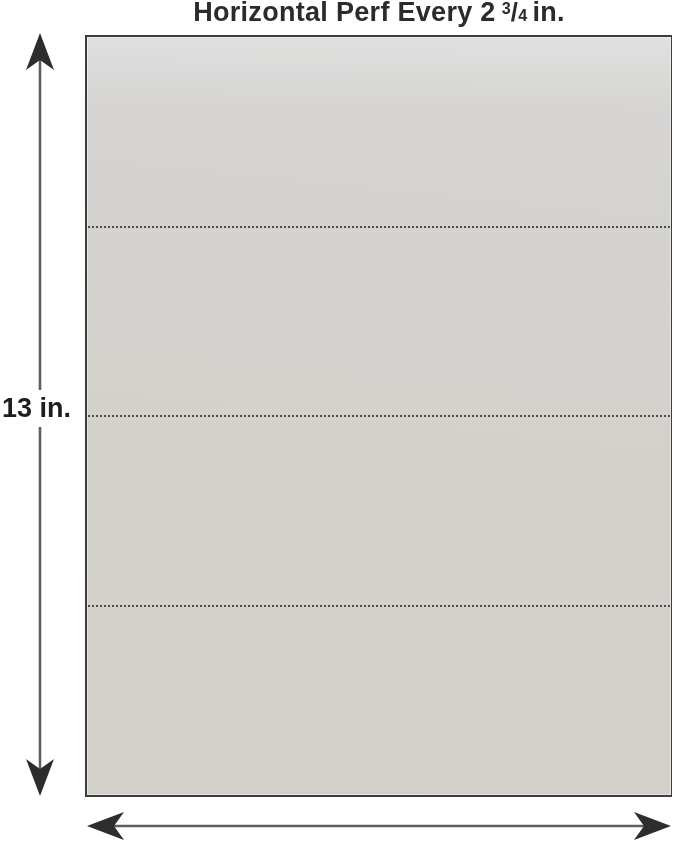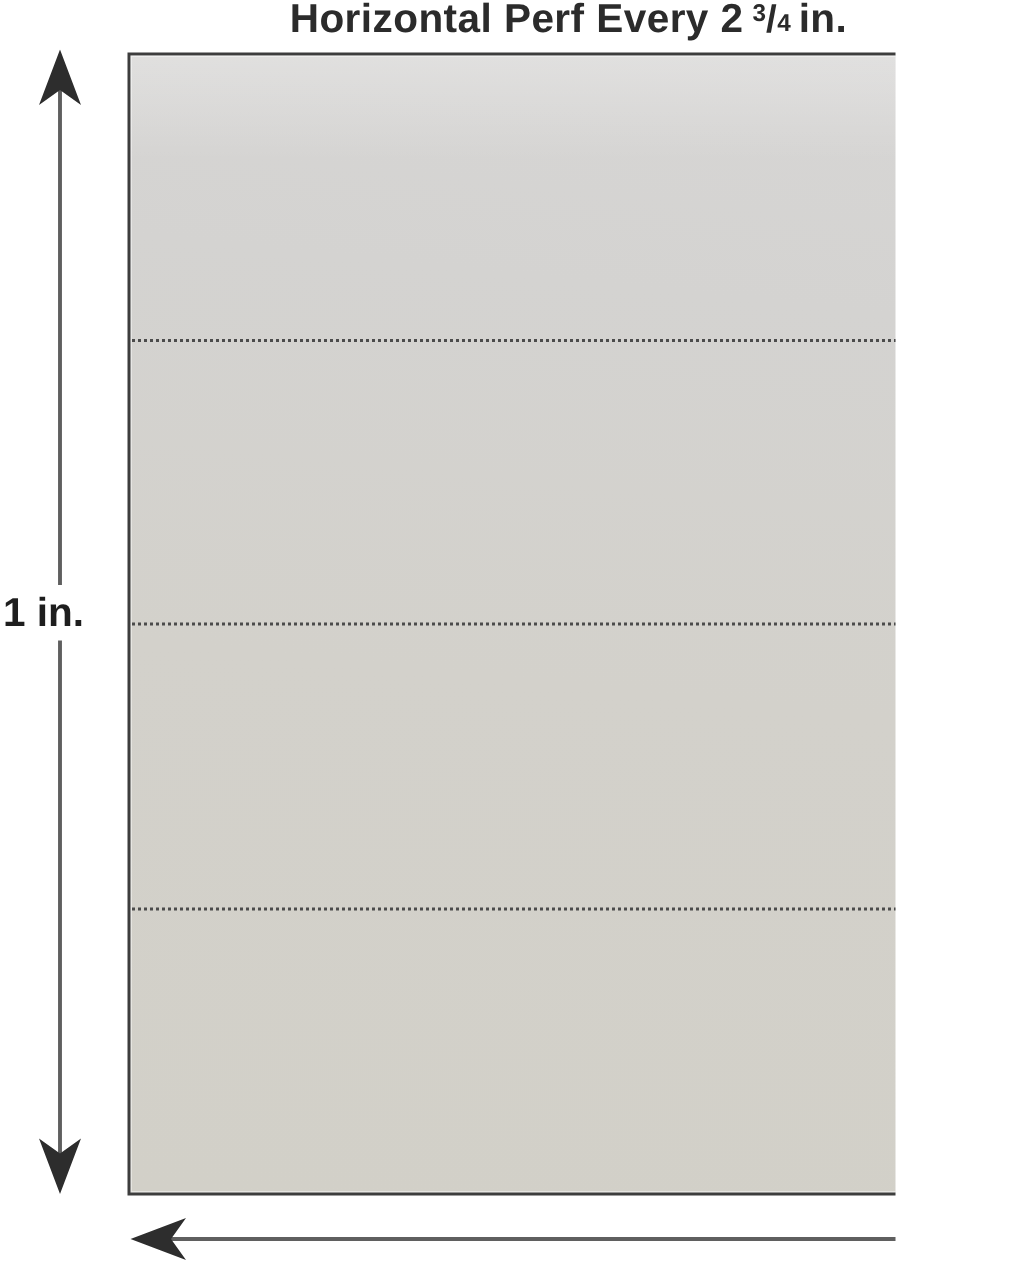--- a/index.html
+++ b/index.html
@@ -2,21 +2,21 @@
 <html><head>
 <meta charset="utf-8">
 <style>
   html, body {
     margin: 0;
     padding: 0;
     background: #ffffff;
   }
   .canvas {
     position: relative;
-    width: 597px;
+    width: 672px;
     height: 845px;
     background: #ffffff;
     font-family: "Liberation Sans", "DejaVu Sans", sans-serif;
     overflow: hidden;
   }
 
   
   .title {
     position: absolute;
     top: -3px;
@@ -141,21 +141,21 @@
     <div class="perf perf-2"></div>
     <div class="perf perf-3"></div>
   </div>
 
   <svg class="v-arrow" viewBox="0 0 30 763" xmlns="http://www.w3.org/2000/svg">
     <line class="arrow-line" x1="15" y1="26" x2="15" y2="737"></line>
     <polygon class="arrow-head" points="15,0 29,37 15,27 1,37"></polygon>
     <polygon class="arrow-head" points="15,763 29,726 15,736 1,726"></polygon>
   </svg>
 
-  <div class="height-label">1 in.</div>
+  <div class="height-label">13 in.</div>
 
   <svg class="h-arrow" viewBox="0 0 588 34" xmlns="http://www.w3.org/2000/svg">
     <line class="arrow-line" x1="28" y1="17" x2="560" y2="17"></line>
     <polygon class="arrow-head" points="2,17 39,3 29,17 39,31"></polygon>
     <polygon class="arrow-head" points="586,17 549,3 559,17 549,31"></polygon>
   </svg>
 
 
 </div>
 

